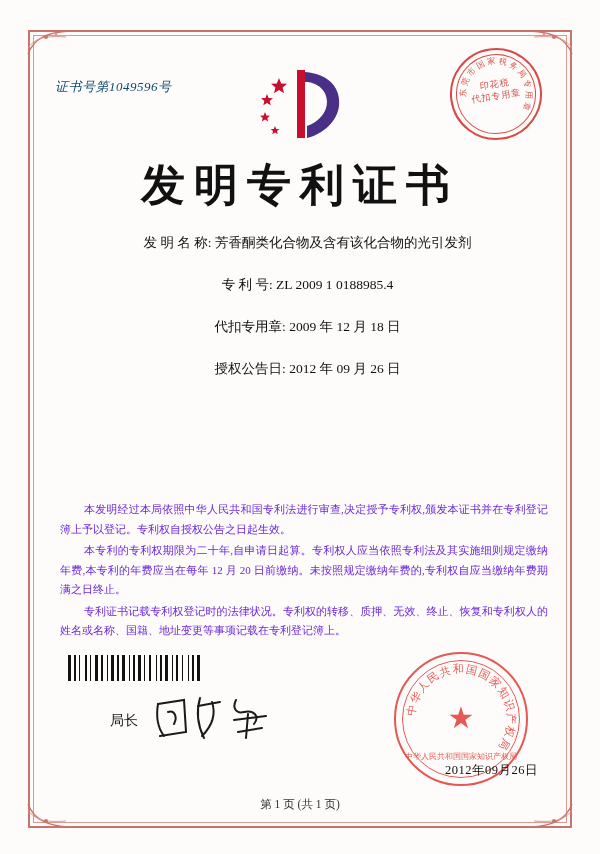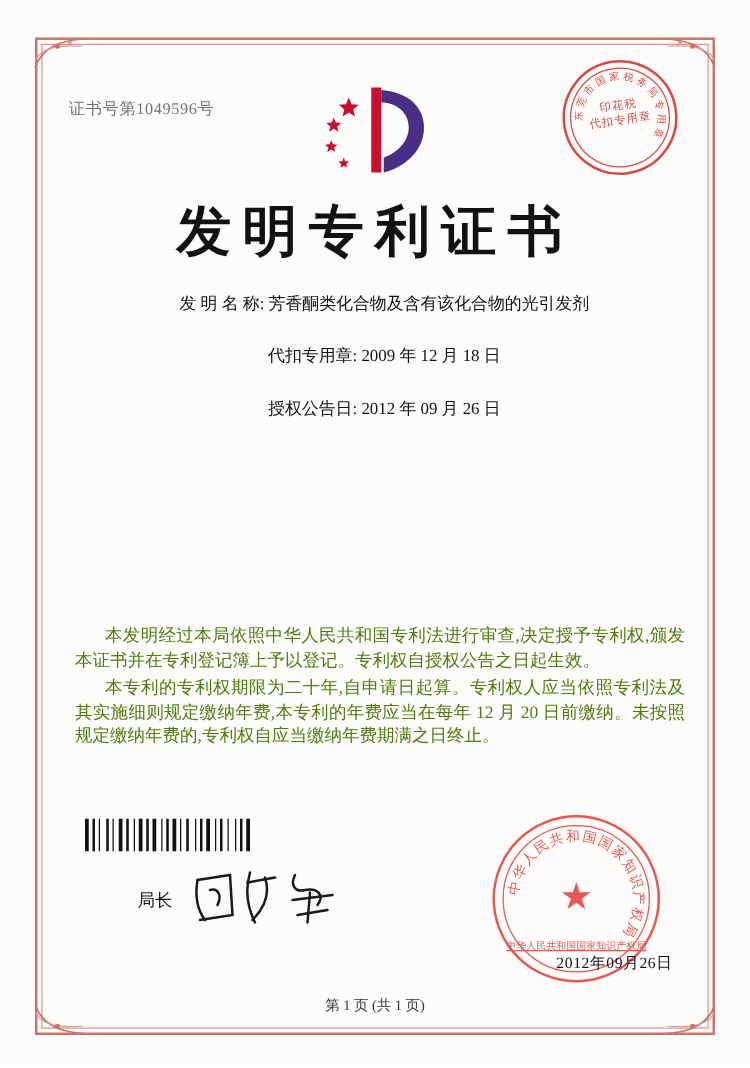--- a/index.html
+++ b/index.html
@@ -52,21 +52,22 @@
   .corner.tr { right: 26px; top: 28px; transform: scaleX(-1); }
   .corner.bl { left: 26px; bottom: 24px; transform: scaleY(-1); }
   .corner.br { right: 26px; bottom: 24px; transform: scale(-1,-1); }
 
   .cert-number {
     position: absolute;
     left: 55px;
     top: 78px;
     font-size: 13px;
     letter-spacing: 0.5px;
-    color: #737373;
+    color: #0c4a6e;
+    font-style: italic;
   }
 
   
   .logo {
     position: absolute;
     left: 245px;
     top: 60px;
     width: 110px;
     height: 85px;
   }
@@ -142,23 +143,23 @@
   .field-value {
     display: inline-block;
     color: #111;
   }
 
   .body-text {
     position: absolute;
     left: 60px;
     right: 52px;
     top: 500px;
-    font-size: 14px;
+    font-size: 11px;
     line-height: 19.5px;
-    color: #4d7c0f;
+    color: #6d28d9;
     text-align: justify;
   }
   .body-text p {
     margin: 0 0 2px 0;
     text-indent: 24px;
   }
 
   
   .barcode {
     position: absolute;
@@ -224,21 +225,20 @@
     font-family: "Liberation Sans", sans-serif;
     transform-origin: 0 0;
   }
   .seal-bottom-text {
     position: absolute;
     left: 0; right: 0;
     bottom: 22px;
     text-align: center;
     font-size: 8px;
     font-family: "Liberation Sans", sans-serif;
-    text-decoration: underline;
   }
 
   .issue-date {
     position: absolute;
     right: 62px;
     top: 762px;
     font-size: 12.5px;
     color: #111;
     letter-spacing: 0.5px;
   }
@@ -329,32 +329,37 @@
   </div>
 
   <div class="title">发明专利证书</div>
 
   <div class="fields">
     <div class="field-row">
       <span class="field-label">发 明 名 称:</span>
       <span class="field-value">芳香酮类化合物及含有该化合物的光引发剂</span>
     </div>
     <div class="field-row">
+      <span class="field-label">专 利 号:</span>
+      <span class="field-value">ZL 2009 1 0188985.4</span>
+    </div>
+    <div class="field-row">
       <span class="field-label">代扣专用章:</span>
       <span class="field-value">2009 年 12 月 18 日</span>
     </div>
     <div class="field-row">
       <span class="field-label">授权公告日:</span>
       <span class="field-value">2012 年 09 月 26 日</span>
     </div>
   </div>
 
   <div class="body-text">
     <p>本发明经过本局依照中华人民共和国专利法进行审查,决定授予专利权,颁发本证书并在专利登记簿上予以登记。专利权自授权公告之日起生效。</p>
     <p>本专利的专利权期限为二十年,自申请日起算。专利权人应当依照专利法及其实施细则规定缴纳年费,本专利的年费应当在每年 12 月 20 日前缴纳。未按照规定缴纳年费的,专利权自应当缴纳年费期满之日终止。</p>
+    <p>专利证书记载专利权登记时的法律状况。专利权的转移、质押、无效、终止、恢复和专利权人的姓名或名称、国籍、地址变更等事项记载在专利登记簿上。</p>
   </div>
 
   <div class="barcode" id="barcode">
       <div class="bar" style="left: 0px; width: 3px;"></div>
       <div class="bar" style="left: 6px; width: 2px;"></div>
       <div class="bar" style="left: 11px; width: 1px;"></div>
       <div class="bar" style="left: 17px; width: 2px;"></div>
       <div class="bar" style="left: 22px; width: 1px;"></div>
       <div class="bar" style="left: 27px; width: 3px;"></div>
       <div class="bar" style="left: 33px; width: 2px;"></div>

